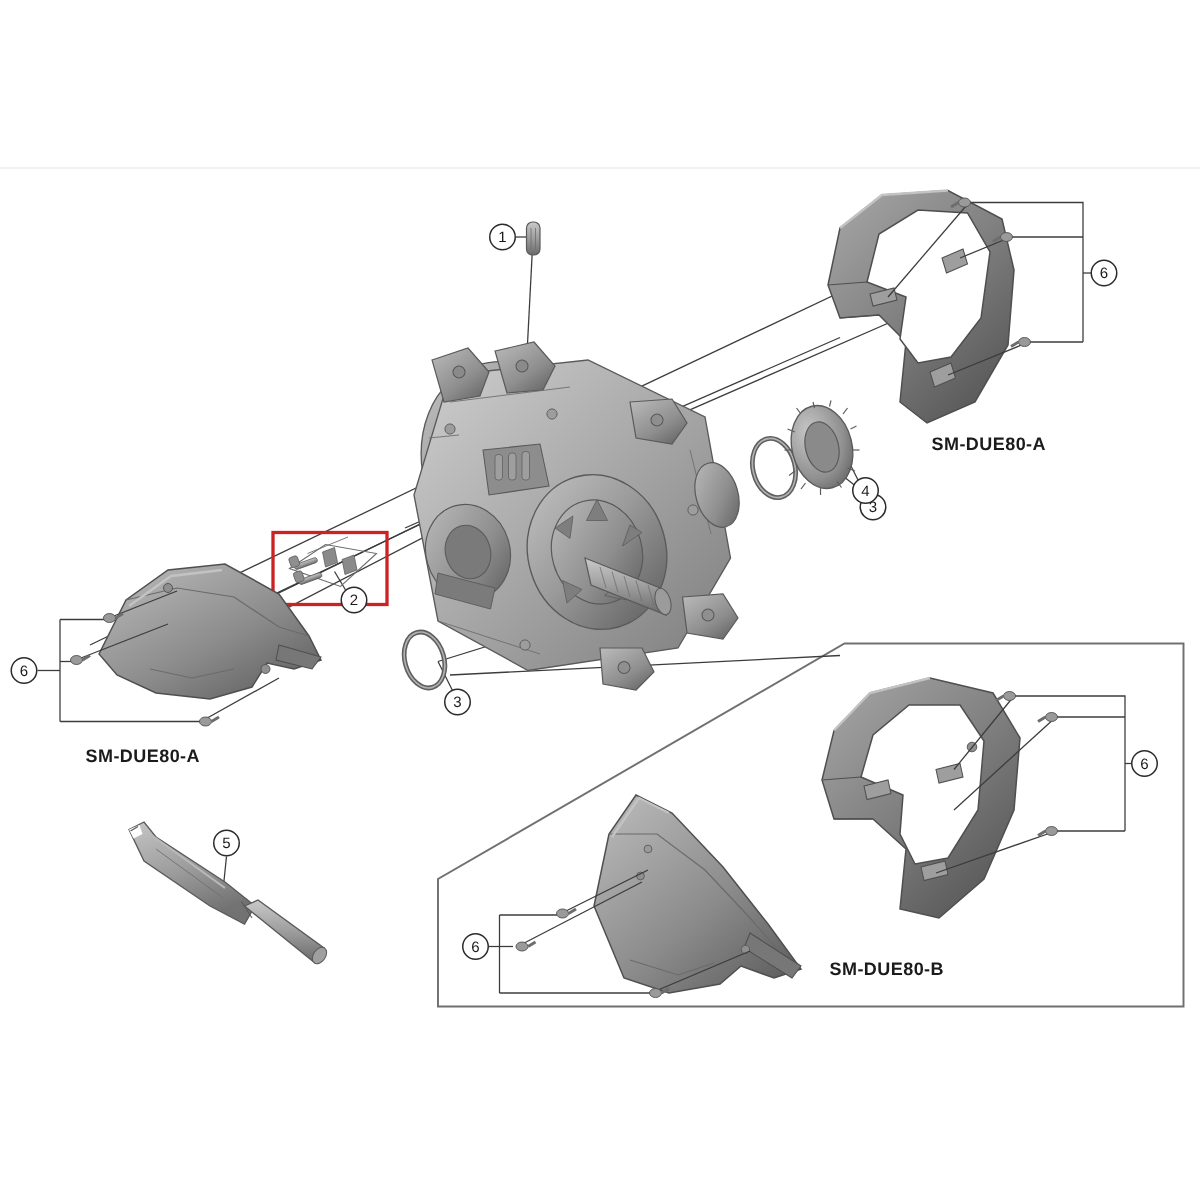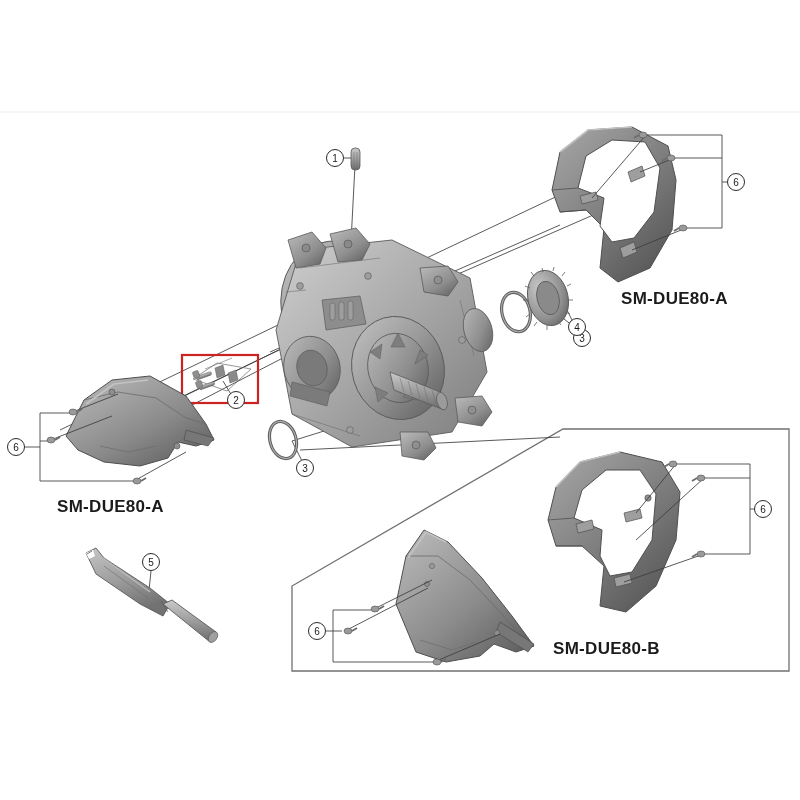--- a/index.html
+++ b/index.html
@@ -9,21 +9,21 @@
     font-family:"Liberation Sans", sans-serif;
     color:#1a1a1a;
     overflow:hidden;
   }
   #stage{position:relative;width:800px;height:800px;background:#fff;}
   #stage svg{position:absolute;top:0;left:0;}
   .part-label{
     position:absolute;
     font-family:"Liberation Sans", sans-serif;
     font-weight:bold;
-    font-size:17px;
+    font-size:12px;
     letter-spacing:0.3px;
     color:#1b1b1b;
     white-space:nowrap;
   }
 </style>
 </head>
 <body>
 
 <div id="stage">
 

